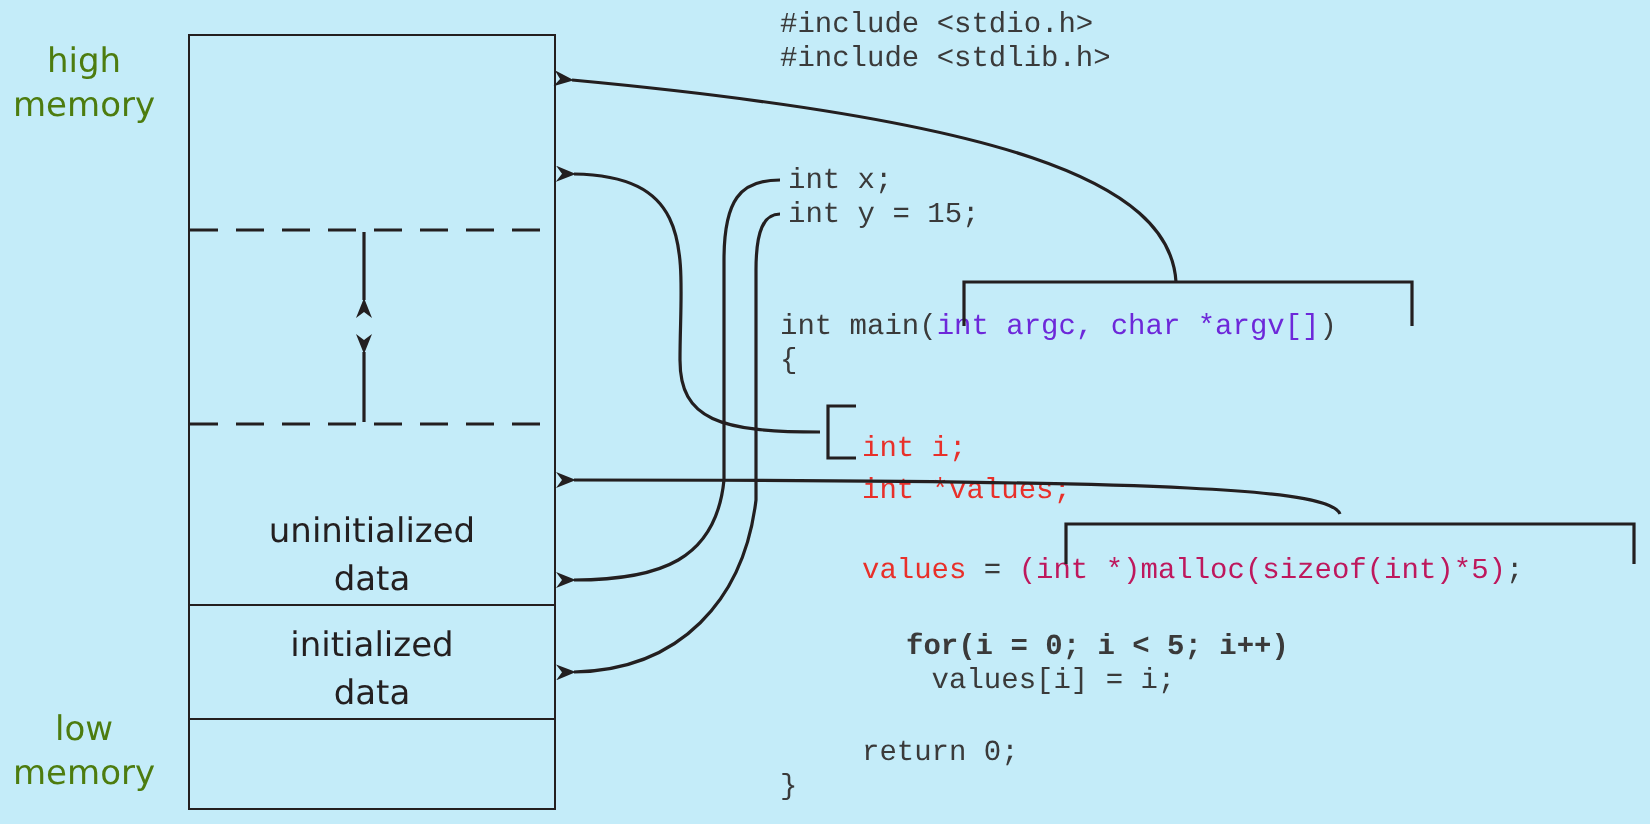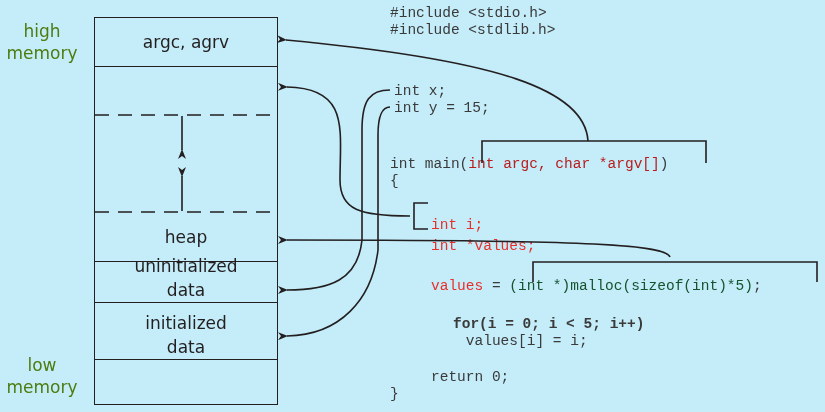--- a/index.html
+++ b/index.html
@@ -5,40 +5,34 @@
   html, body { margin:0; padding:0; }
   body { width:825px; height:412px; background:#c4ecf9; position:relative; overflow:hidden;
          font-family:"DejaVu Sans", sans-serif; }
   .side-label { position:absolute; width:80px; text-align:center; font-size:17px; line-height:22px; color:#4d7c0f; }
   .mem-box { position:absolute; left:94px; top:17px; width:184px; height:388px; border:1.5px solid #231f20; box-sizing:border-box; }
   .seg { position:absolute; left:0; width:100%; display:flex; align-items:center; justify-content:center;
          text-align:center; font-size:17px; line-height:24px; color:#231f20; box-sizing:border-box; }
   .seg.b { border-bottom:1.5px solid #231f20; }
   .code { position:absolute; font-family:"Liberation Mono", "DejaVu Sans Mono", monospace; font-size:14.5px;
           line-height:18px; white-space:pre; color:#3a3a3a; }
-  .green { color:#b91c1c; }
+  .green { color:#6d28d9; }
   .red { color:#e8302a; }
-  .blue { color:#14532d; }
+  .blue { color:#be185d; }
   svg.overlay { position:absolute; left:0; top:0; }
 </style>
 </head>
 <body>
 
 <div class="side-label" style="left:2px; top:20px; white-space:pre-line;">high
 memory</div>
 <div class="side-label" style="left:2px; top:354px; white-space:pre-line;">low
 memory</div>
 
 <div class="mem-box">
-  <div class="seg b" style="top:0; height:49px;">
-    <span>argc, agrv</span>
-  </div>
-  <div class="seg b" style="top:195px; height:49px;">
-    <span>heap</span>
-  </div>
   <div class="seg b" style="top:236px; height:49px; white-space:pre-line;">
     <span>uninitialized
 data</span>
   </div>
   <div class="seg b" style="top:293px; height:49px; white-space:pre-line;">
     <span>initialized
 data</span>
   </div>
 </div>
 

